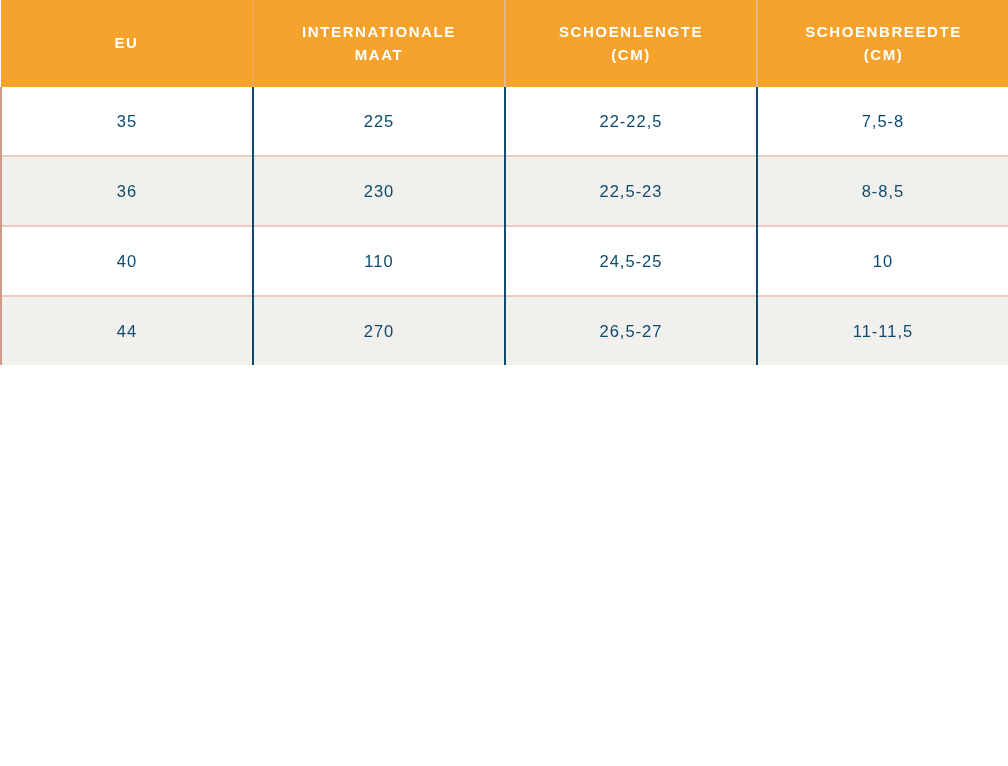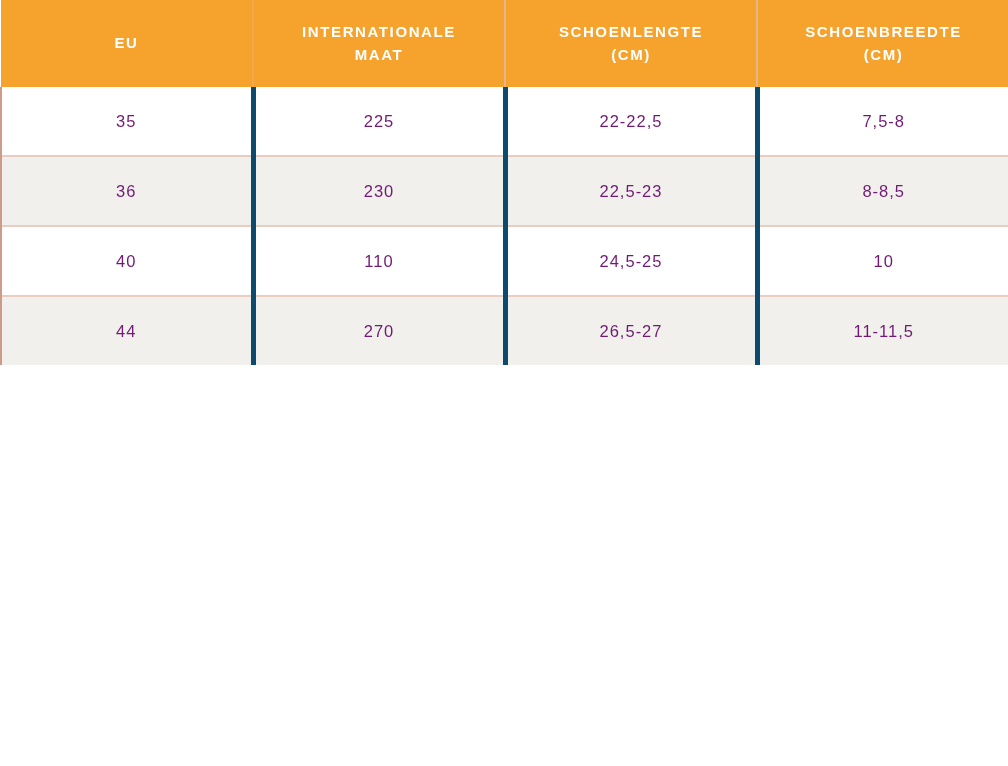--- a/index.html
+++ b/index.html
@@ -44,26 +44,26 @@
   }
 
   
   tbody td {
     height: 68px;
     text-align: center;
     vertical-align: middle;
     font-size: 16.5px;
     font-weight: 400;
     letter-spacing: 1px;
-    color: #701a75;
+    color: #0c4a6e;
     background: #ffffff;
     padding: 0 8px;
   }
   tbody td + td {
-    border-left: 5px solid #0c4a6e;
+    border-left: 2px solid #0c4a6e;
   }
   tbody td:first-child {
     border-left: 2px solid #ce9b89;
   }
   tbody td:last-child {
     border-right: 2px solid #e2bdb3;
   }
   tbody tr + tr td {
     border-top: 2px solid #ebcdbf;
   }

